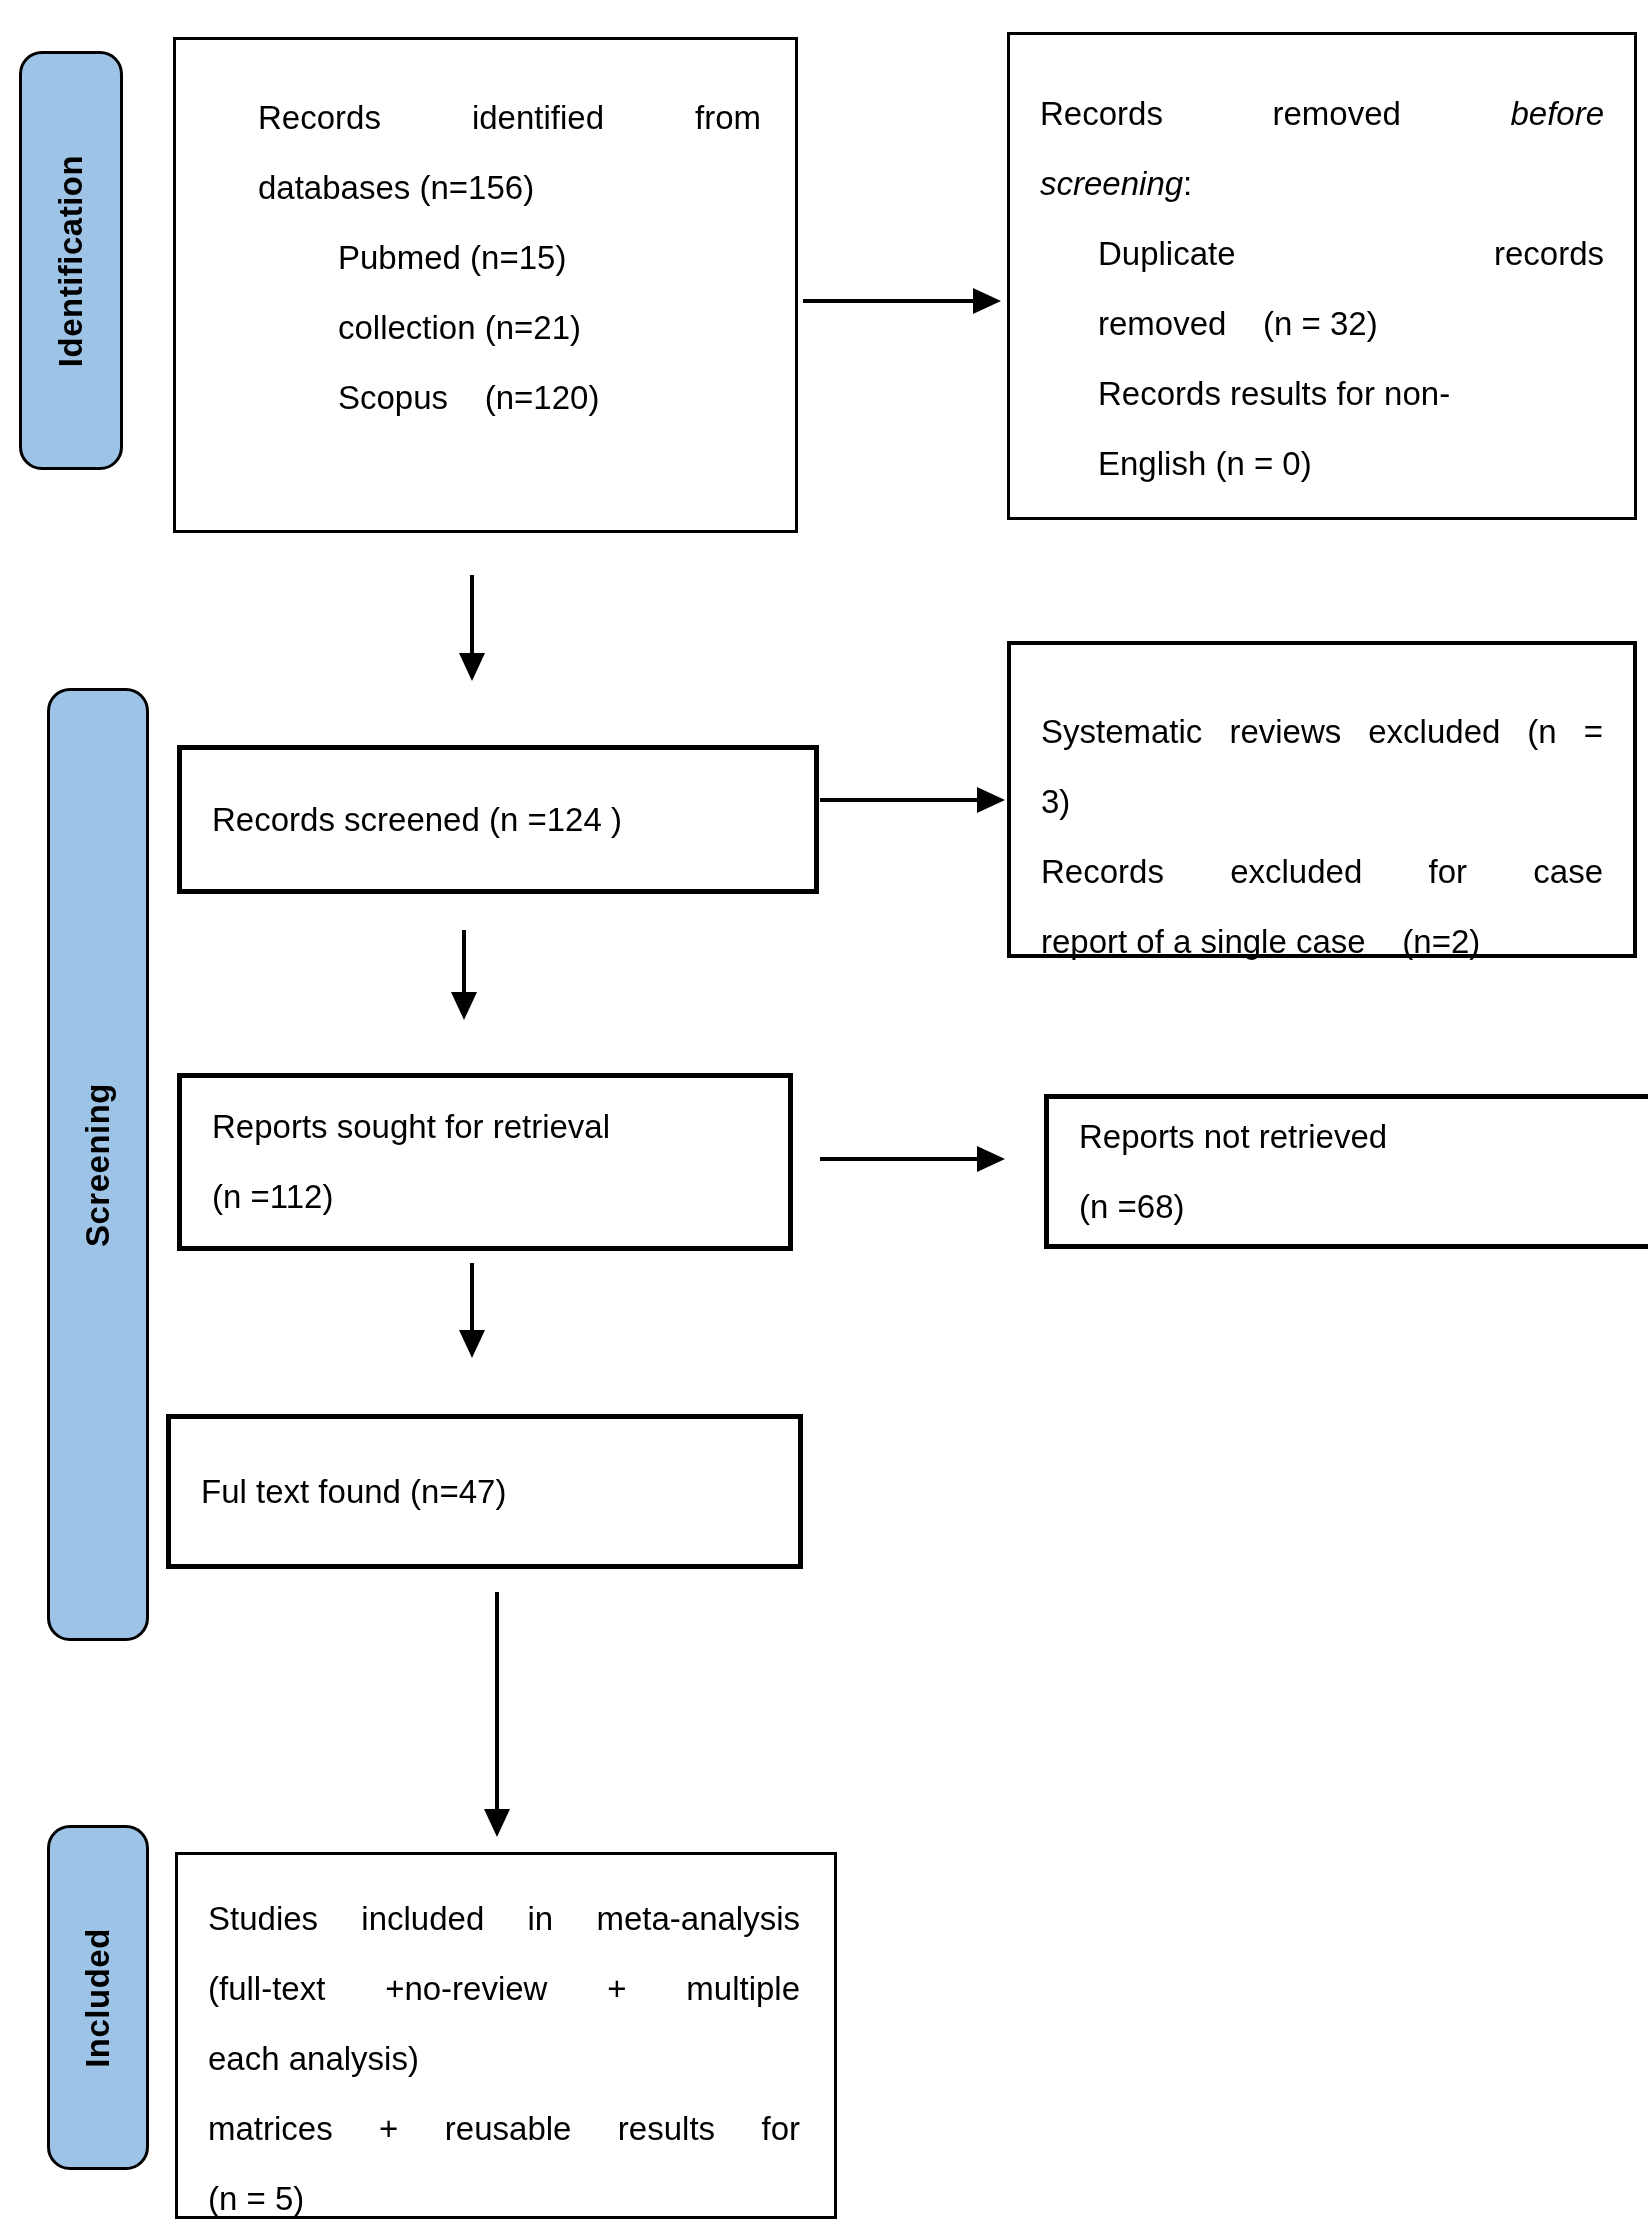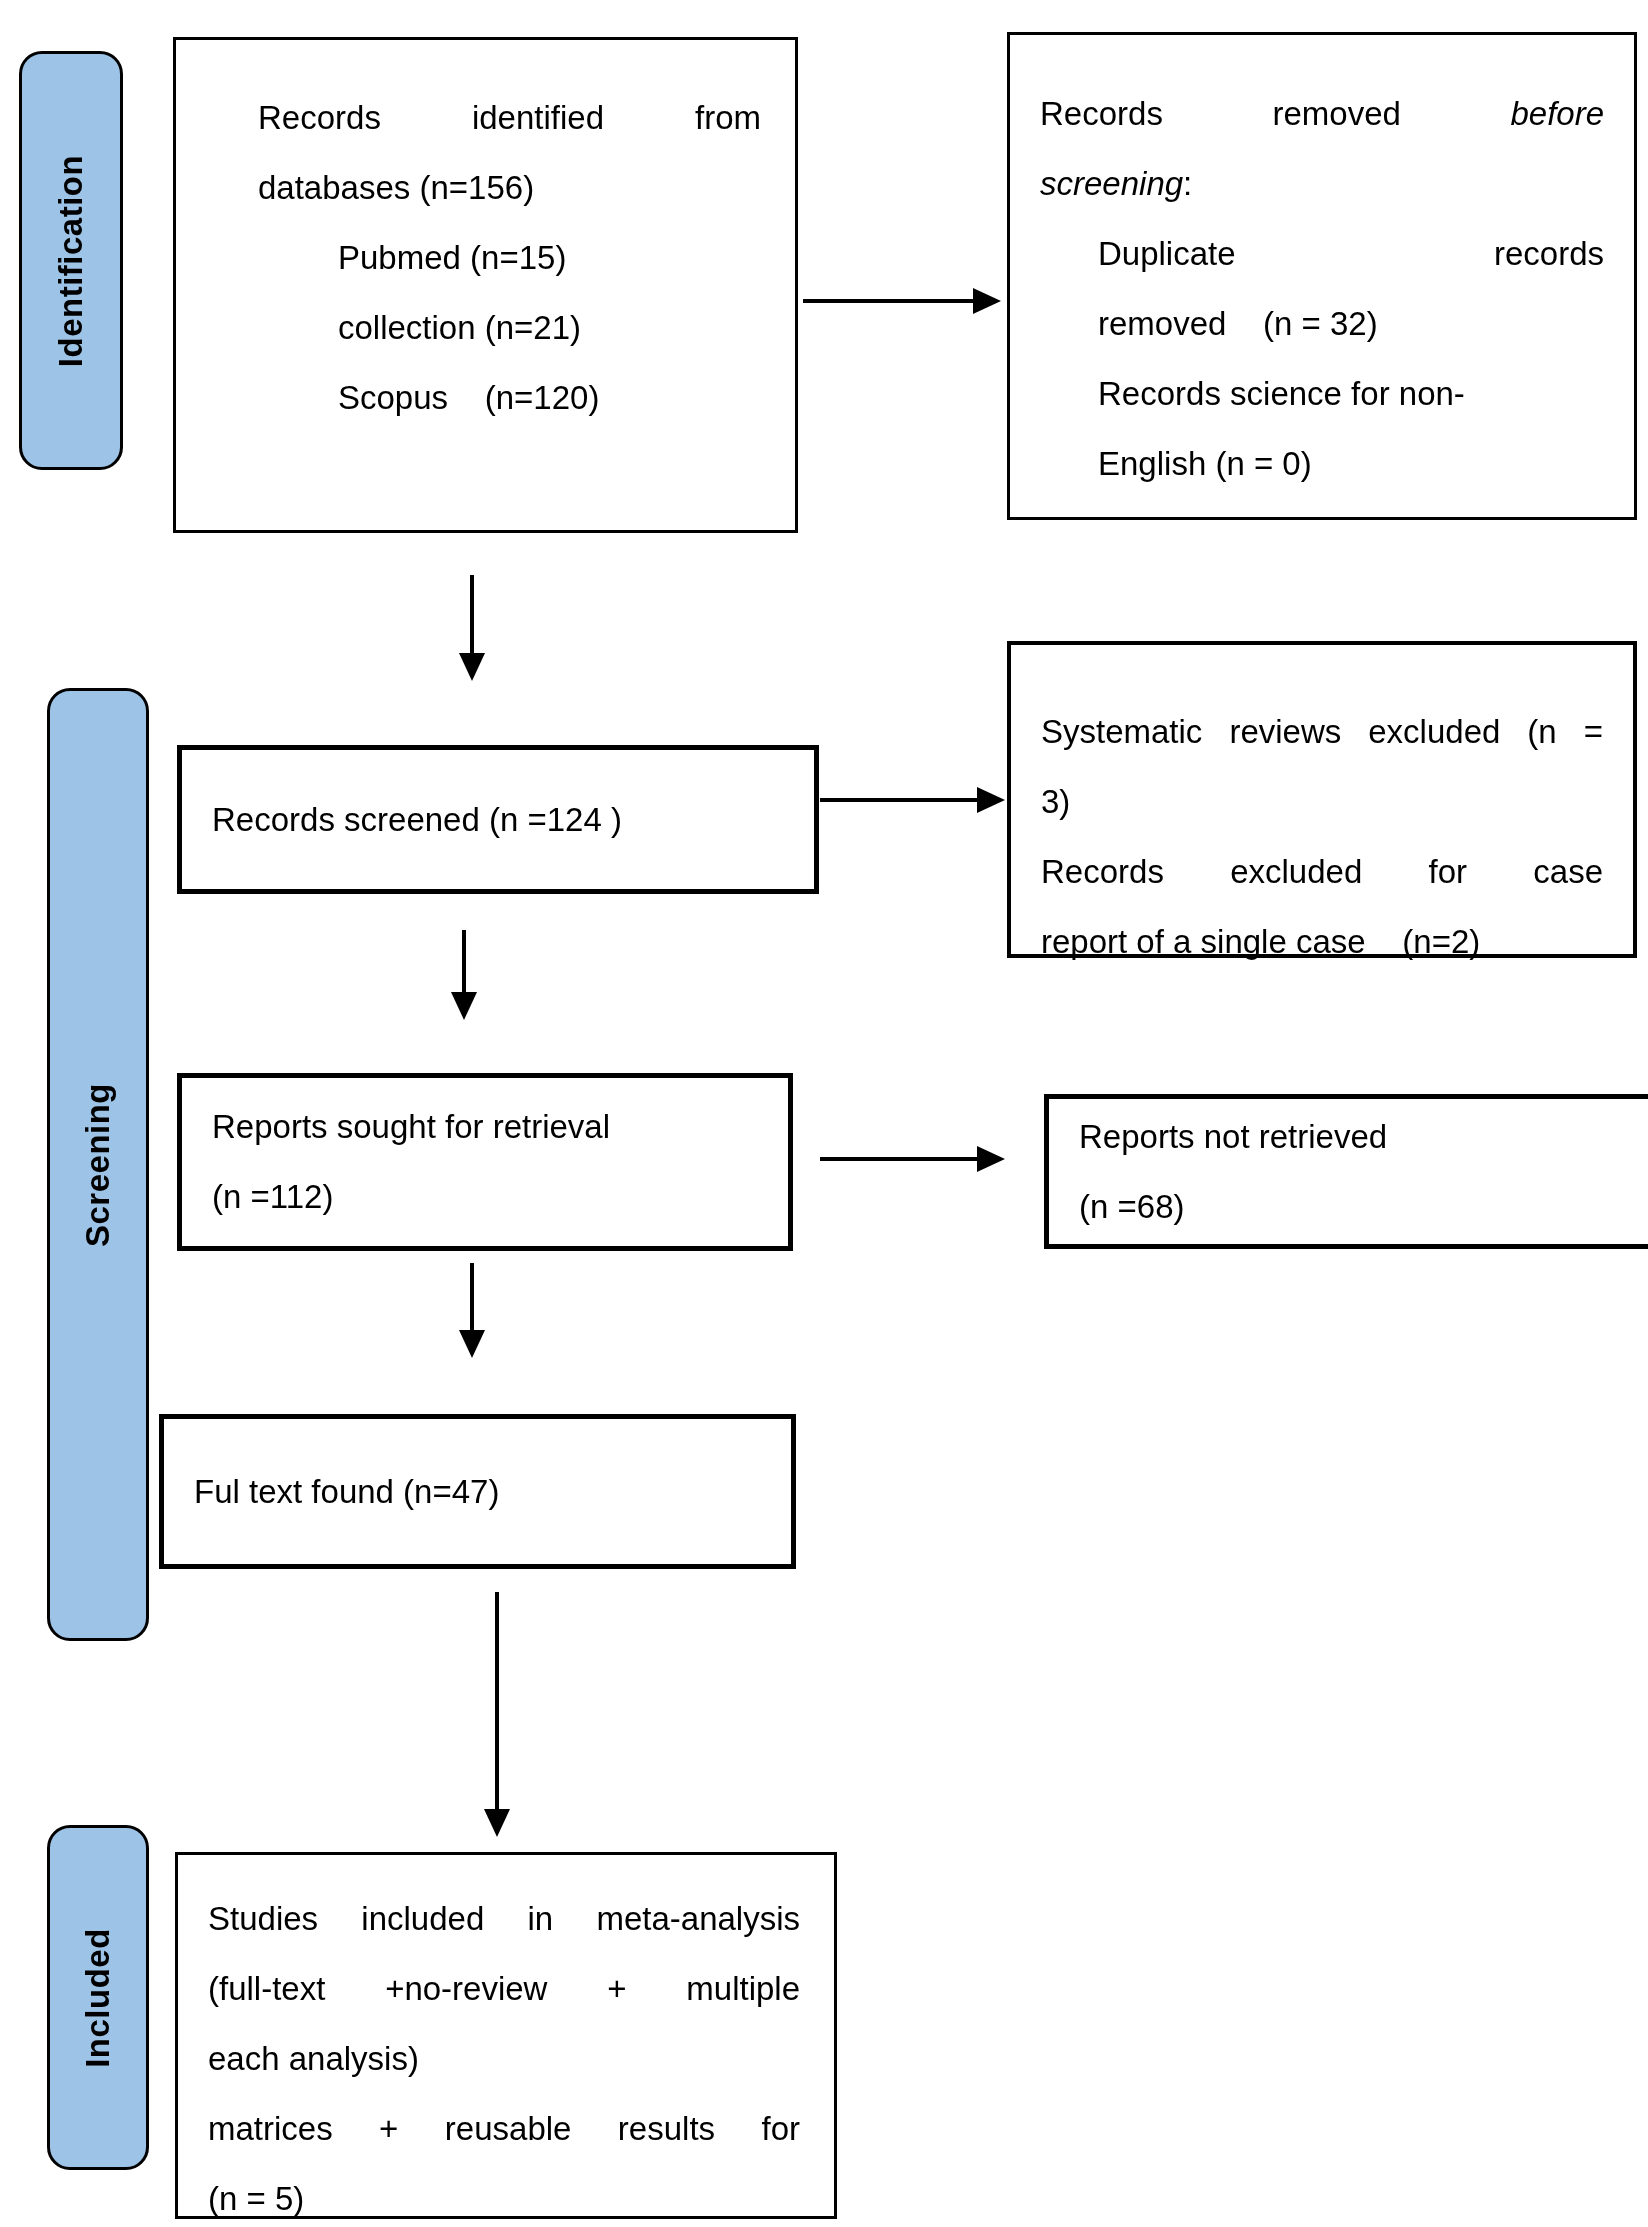--- a/index.html
+++ b/index.html
@@ -73,21 +73,21 @@
     <div class="line indent-1">Pubmed (n=15)</div>
     <div class="line indent-1">collection (n=21)</div>
     <div class="line indent-1">Scopus    (n=120)</div>
   </div>
 
   <div class="box" style="left:1007px;top:32px;width:630px;height:488px;border-width:3.8px;padding:44px 30px 0 30px;">
     <div class="line spread"><span>Records removed</span> <span class="it">before</span></div>
     <div class="line"><span class="it">screening</span><span>:</span></div>
     <div class="line indent-2 spread">Duplicate records</div>
     <div class="line indent-2">removed    (n = 32)</div>
-    <div class="line indent-2">Records science for non-</div>
+    <div class="line indent-2">Records results for non-</div>
     <div class="line indent-2">English (n = 0)</div>
   </div>
 
   <div class="box center-v" style="left:177px;top:745px;width:642px;height:149px;border-width:5.5px;padding-left:30px;">
     <div class="line">Records screened (n =124 )</div>
   </div>
 
   <div class="box" style="left:1007px;top:633px;width:630px;height:317px;border-width:4.4px;padding:52px 30px 0 30px;margin-top:8px;">
     <div class="line spread">Systematic reviews excluded (n =</div>
     <div class="line">3)</div>
@@ -98,21 +98,21 @@
   <div class="box center-v" style="left:177px;top:1073px;width:616px;height:178px;border-width:5.5px;padding-left:30px;">
     <div class="line">Reports sought for retrieval</div>
     <div class="line">(n =112)</div>
   </div>
 
   <div class="box center-v" style="left:1007px;top:1094px;width:630px;height:155px;border-width:5.5px;padding-left:30px;margin-left:37px;">
     <div class="line">Reports not retrieved</div>
     <div class="line">(n =68)</div>
   </div>
 
-  <div class="box center-v" style="left:159px;top:1414px;width:637px;height:155px;border-width:5px;padding-left:30px;">
+  <div class="box center-v" style="left:166px;top:1414px;width:637px;height:155px;border-width:5px;padding-left:30px;">
     <div class="line">Ful text found (n=47)</div>
   </div>
 
   <div class="box" style="left:175px;top:1852px;width:662px;height:367px;border-width:3.8px;padding:28.5px 34px 0 30px;">
     <div class="line spread">Studies included in meta-analysis</div>
     <div class="line spread">(full-text +no-review + multiple</div>
     <div class="line">each analysis)</div>
     <div class="line spread">matrices + reusable results for</div>
     <div class="line">(n = 5)</div>
   </div>

